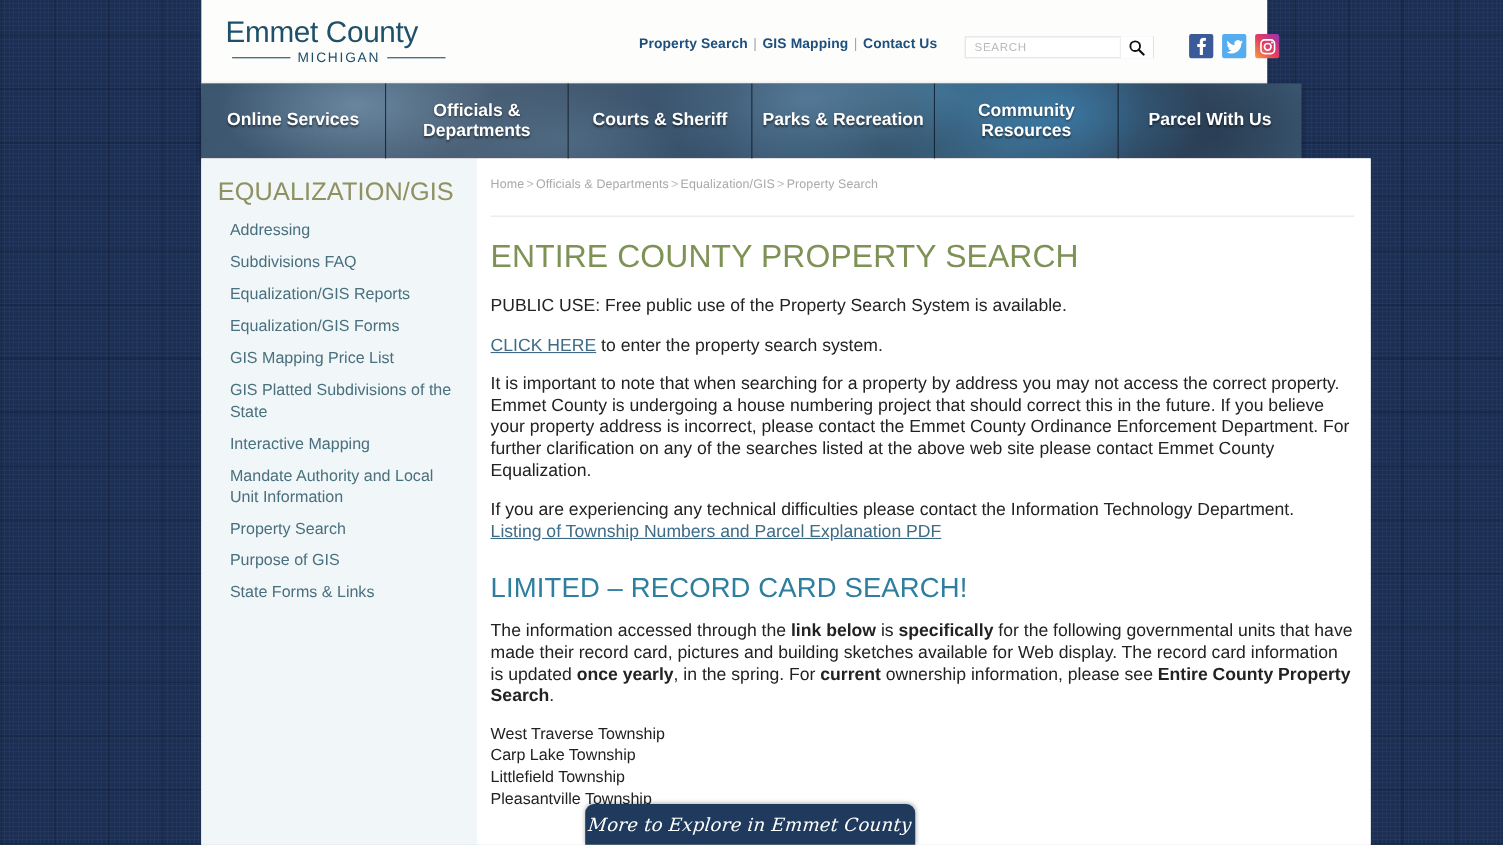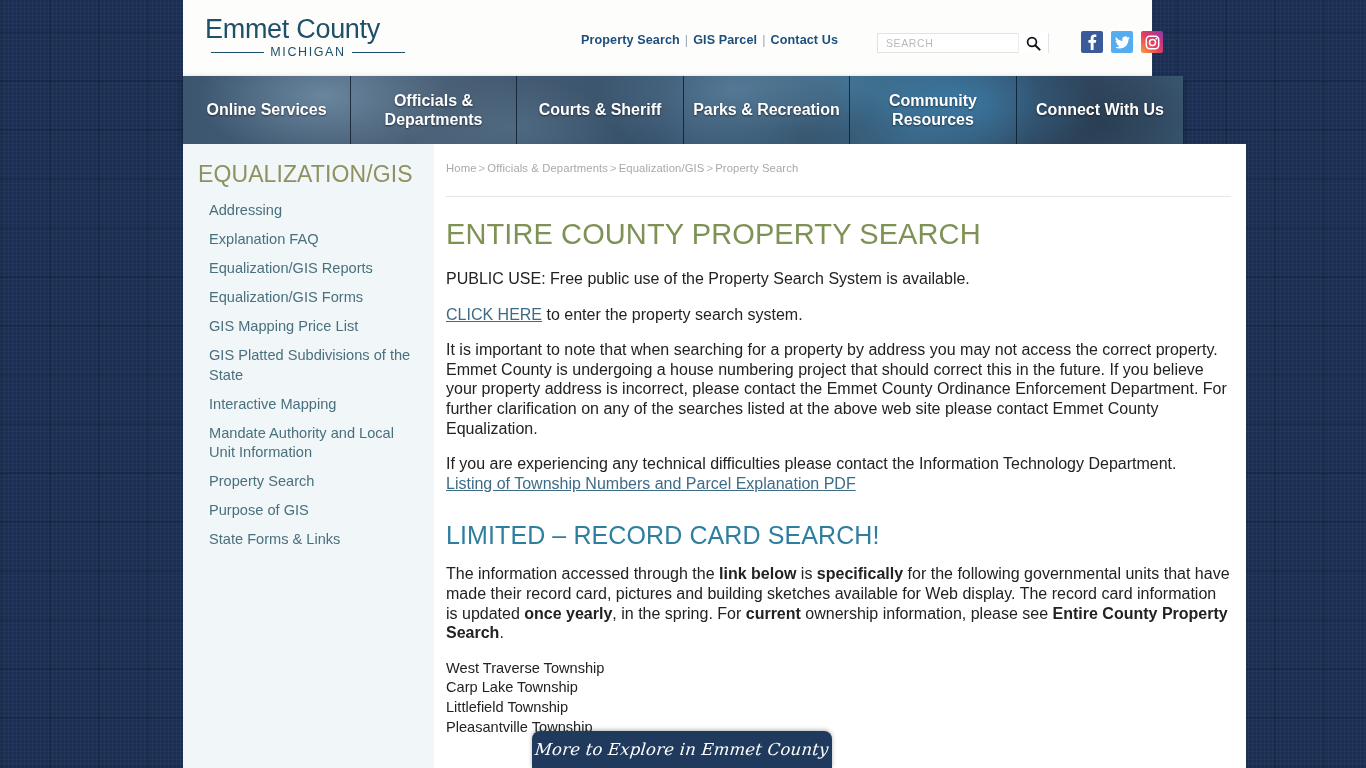--- a/index.html
+++ b/index.html
@@ -179,21 +179,21 @@
     <div class="logo">
       <div class="logo-main">Emmet County</div>
       <div class="logo-sub">
         <span class="rule"></span>
         <span class="txt">MICHIGAN</span>
         <span class="rule"></span>
       </div>
     </div>
 
     <div class="toplinks">
-      <a href="#">Property Search</a><span class="sep">|</span><a href="#">GIS Parcel</a><span class="sep">|</span><a href="#">Contact Us</a>
+      <a href="#">Property Search</a><span class="sep">|</span><a href="#">GIS Mapping</a><span class="sep">|</span><a href="#">Contact Us</a>
     </div>
 
     <div class="searchbox">
       <input type="text" placeholder="SEARCH" style="">
       <div class="search-btn">
         <svg width="15" height="15" viewBox="0 0 15 15">
           <circle cx="6" cy="6" r="4.4" fill="none" stroke="#111" stroke-width="1.7"></circle>
           <line x1="9.2" y1="9.2" x2="13.6" y2="13.6" stroke="#111" stroke-width="2" stroke-linecap="round"></line>
         </svg>
       </div>
@@ -219,33 +219,33 @@
       </div>
     </div>
   </div>
 
   <div class="mainnav">
     <div class="navitem" style="width:168px">Online Services</div>
     <div class="navitem" style="width:166px">Officials &amp; Departments</div>
     <div class="navitem" style="width:167px">Courts &amp; Sheriff</div>
     <div class="navitem" style="width:166px">Parks &amp; Recreation</div>
     <div class="navitem" style="width:167px">Community Resources</div>
-    <div class="navitem" style="width:166px">Connect With Us</div>
+    <div class="navitem" style="width:166px">Parcel With Us</div>
   </div>
 
   <div class="content">
 
     <div class="sidebar">
       <h2>EQUALIZATION/GIS</h2>
       <ul>
         <li>
             <a href="#">Addressing</a>
           </li>
         <li>
-            <a href="#">Explanation FAQ</a>
+            <a href="#">Subdivisions FAQ</a>
           </li>
         <li>
             <a href="#">Equalization/GIS Reports</a>
           </li>
         <li>
             <a href="#">Equalization/GIS Forms</a>
           </li>
         <li>
             <a href="#">GIS Mapping Price List</a>
           </li>

